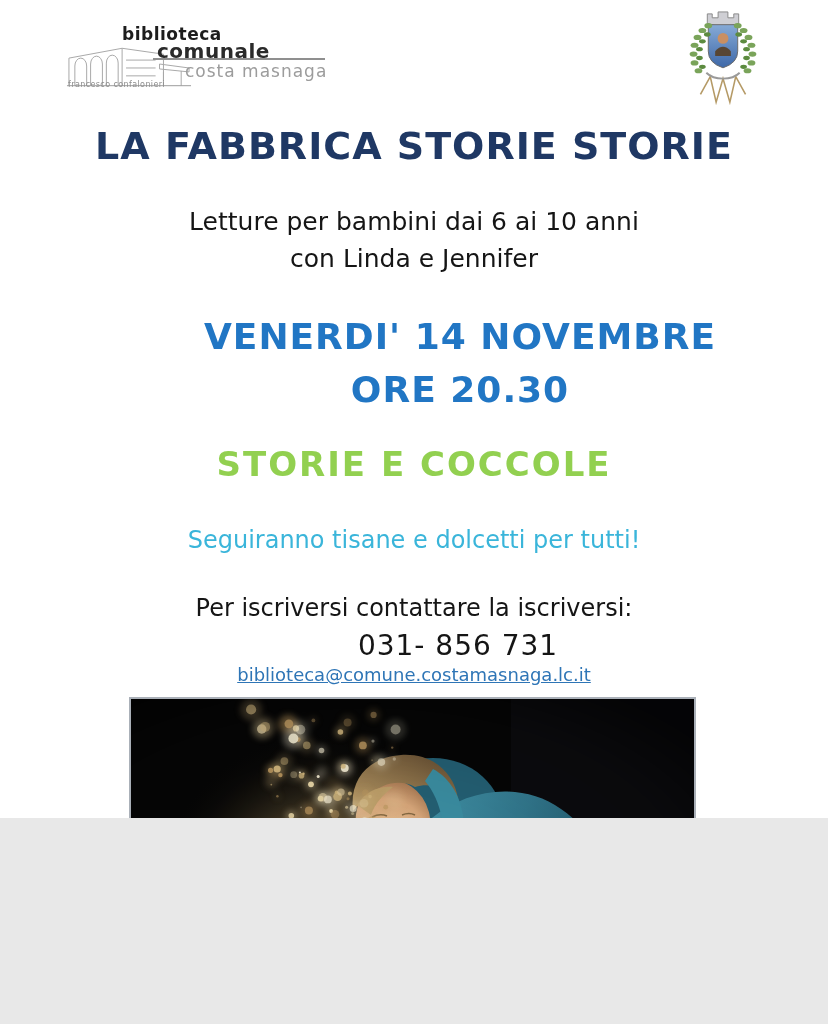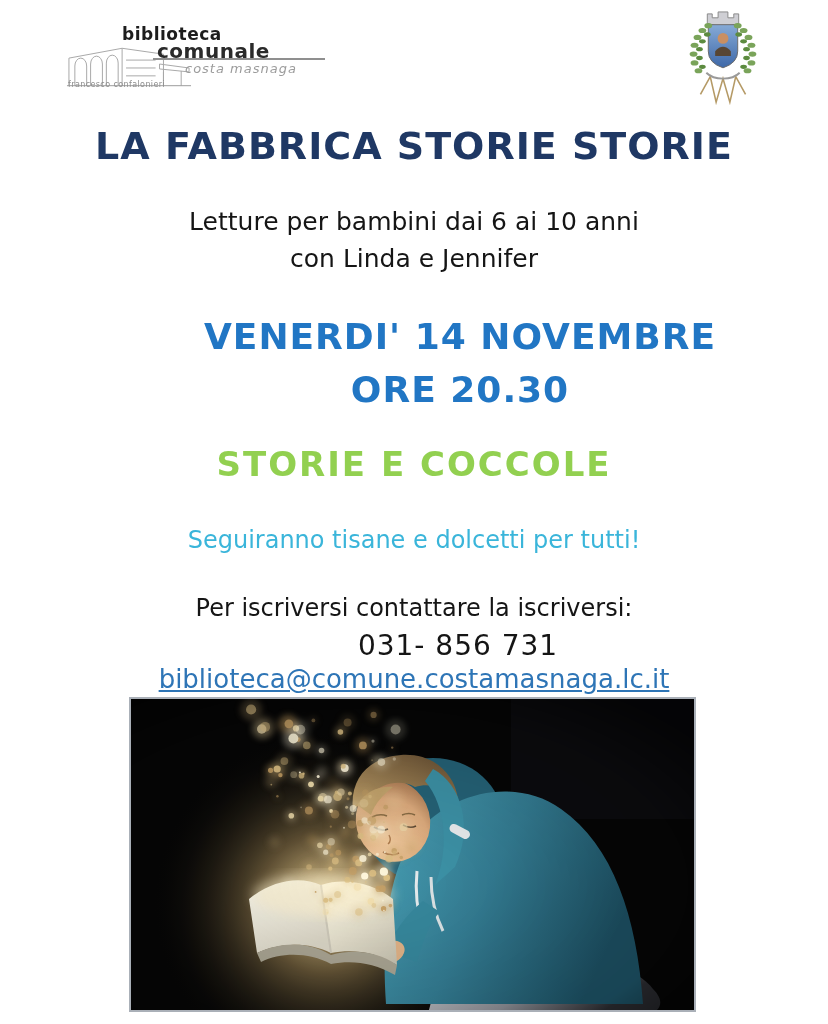--- a/index.html
+++ b/index.html
@@ -1,38 +1,38 @@
 <!DOCTYPE html>
 <html style="--navy: #1F3864; --blue: #2176C4; --green: #92D050; --cyan: #3AB5DA; --link: #2E75B6;"><head>
 <meta charset="utf-8">
 <style>
   html,body{margin:0;padding:0;background:#e8e8e8;}
   .page{
-    position:relative;width:828px;height:1024px;margin:0 auto;background:#ffffff;
+    position:relative;width:828px;height:818px;margin:0 auto;background:#ffffff;
     font-family:"DejaVu Sans", sans-serif;overflow:hidden;
   }
   
   .logo{position:absolute;left:65px;top:18px;width:265px;height:82px;}
   .logo .building{position:absolute;left:0;top:22px;width:128px;height:52px;}
   .logo .l1{position:absolute;left:57px;top:6px;font-size:17px;font-weight:bold;color:#1d1d1d;letter-spacing:.5px;}
   .logo .l2{position:absolute;left:92px;top:21px;font-size:20px;font-weight:bold;color:#2a2a2a;letter-spacing:.5px;}
   .logo .rule{position:absolute;left:88px;top:40px;width:172px;height:2px;background:#8f8f8f;}
-  .logo .l3{position:absolute;left:120px;top:43px;font-size:13px;color:#9c9c9c;letter-spacing:1px;font-style:italic;}
+  .logo .l3{position:absolute;left:120px;top:43px;font-size:17px;color:#9c9c9c;letter-spacing:1px;}
   .logo .l4{position:absolute;left:3px;top:62px;font-size:8px;color:#8d8d8d;letter-spacing:.4px;}
   .crest{position:absolute;left:678px;top:8px;width:90px;height:102px;}
   
   .cline{position:absolute;left:0;width:100%;text-align:center;}
   .title{top:124px;font-size:38px;font-weight:bold;color:var(--navy);letter-spacing:1px;}
   .subtitle{top:203px;font-size:25px;line-height:37px;color:#151515;}
   .date{top:310px;font-size:36px;font-weight:bold;line-height:53px;color:var(--blue);letter-spacing:1px;padding-left:46px;}
   .ename{top:444px;font-size:34px;font-weight:bold;color:var(--green);letter-spacing:2px;}
   .note{top:526px;font-size:24px;color:var(--cyan);}
   .intro{top:594px;font-size:24px;color:#151515;}
   .phone{top:629px;font-size:28px;color:#151515;letter-spacing:1px;padding-left:44px;}
-  .emailrow{top:664px;font-size:26px;}
+  .emailrow{top:664px;font-size:18px;}
   .emailrow a{color:var(--link);text-decoration:underline;cursor:pointer;}
   
   .photo{position:absolute;left:129px;top:697px;width:567px;height:315px;
          box-sizing:border-box;border:2px solid #aab0b8;background:#000;}
   .photo svg{display:block;width:563px;height:311px;}
 </style>
 </head>
 <body>
 
 <div class="page">

